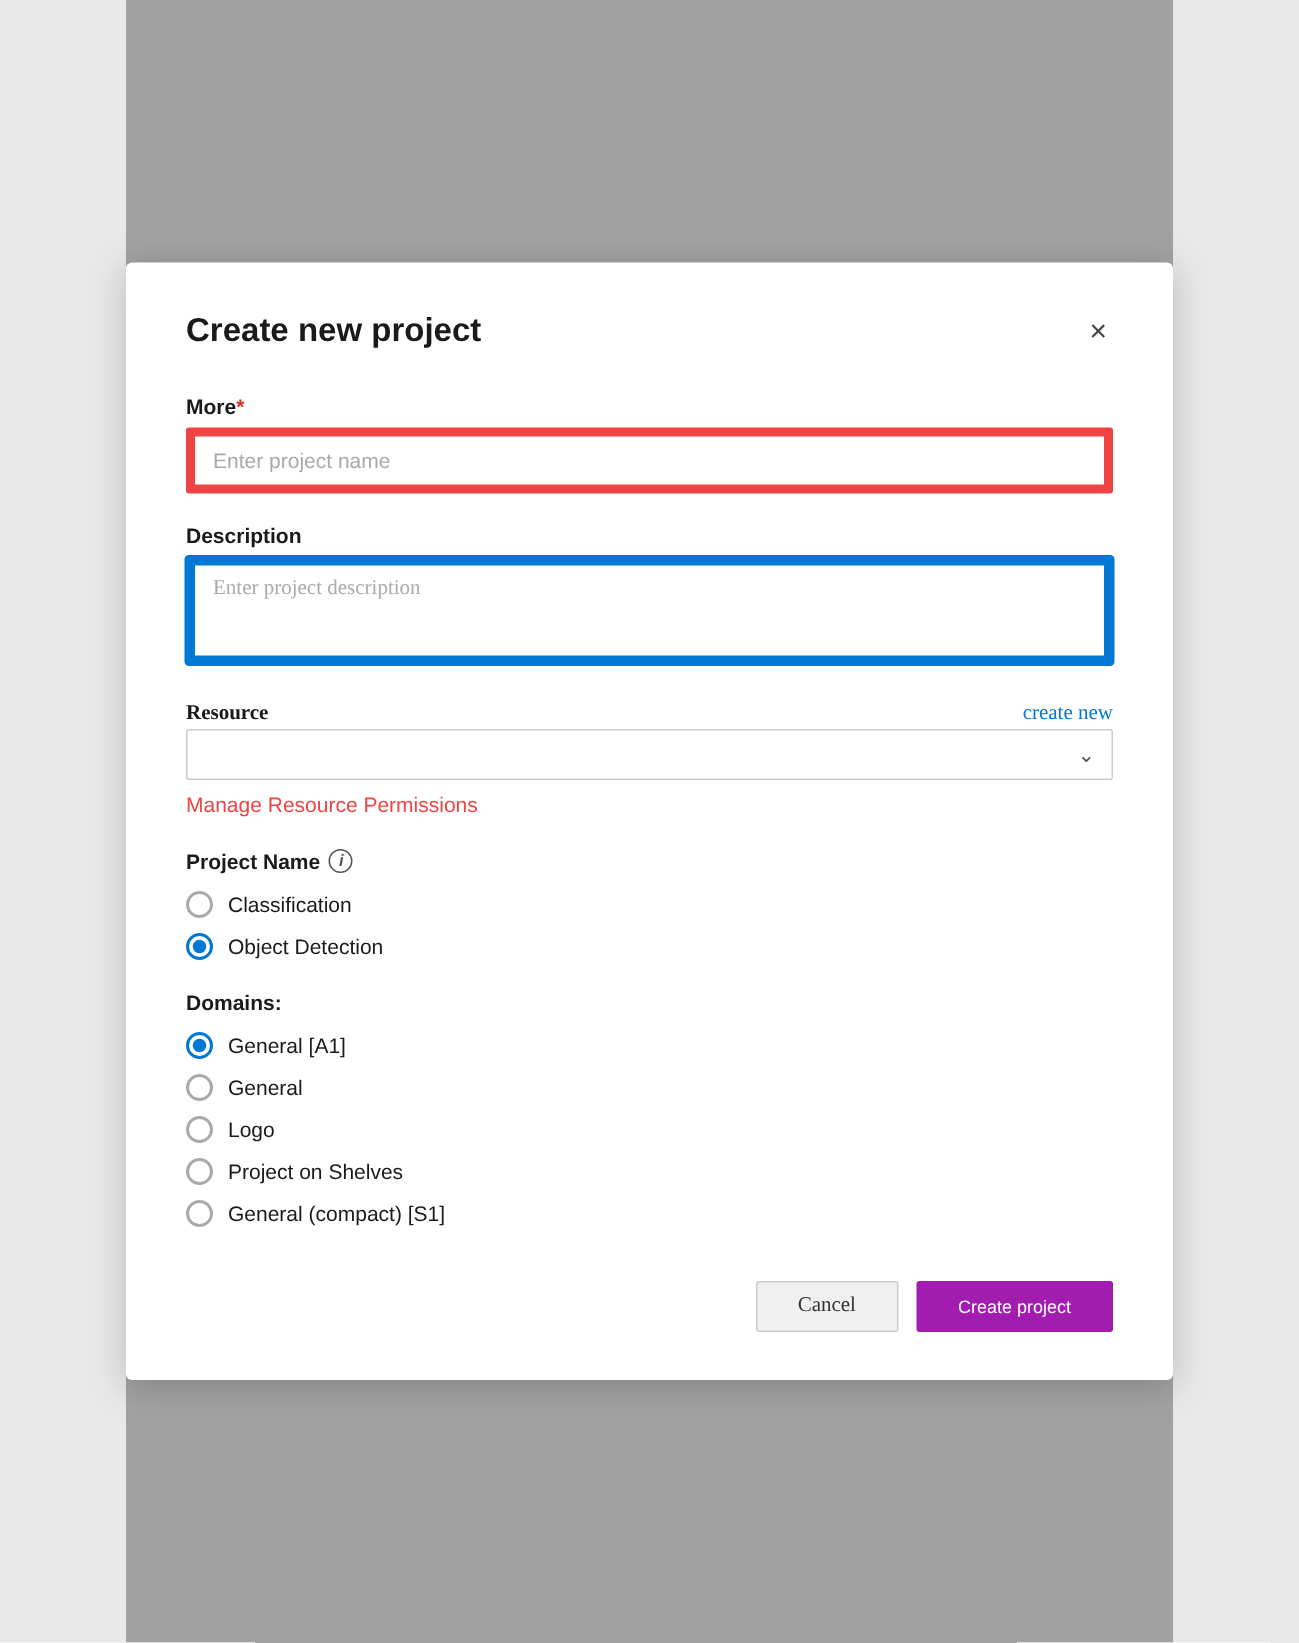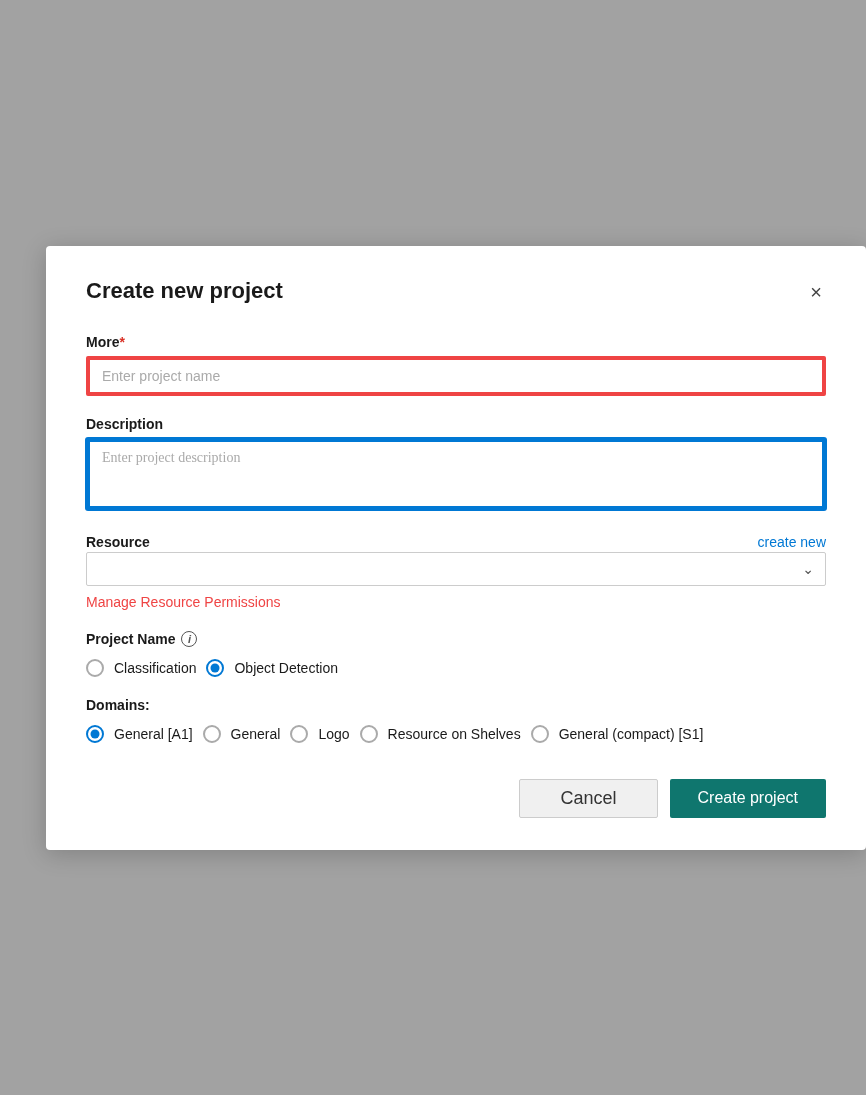--- a/index.html
+++ b/index.html
@@ -12,26 +12,26 @@
       width: 866px;
       height: 1095px;
       background: #e8e8e8;
       display: flex;
       align-items: center;
       justify-content: center;
       font-family: 'Segoe UI', Arial, sans-serif;
     }
 
     .dialog-overlay {
-      width: 866px;
+      width: 698px;
       height: 1095px;
       background: rgba(0,0,0,0.3);
       display: flex;
       align-items: center;
-      justify-content: flex-end;
+      justify-content: flex-start;
     }
 
     .dialog {
       background: #ffffff;
       width: 820px;
       max-height: 1040px;
       border-radius: 4px;
       box-shadow: 0 4px 24px rgba(0,0,0,0.2);
       padding: 32px 40px 32px 40px;
       position: relative;
@@ -73,21 +73,21 @@
       margin-bottom: 6px;
     }
 
     .required-star {
       color: #d93025;
     }
 
     .form-input {
       width: 100%;
       padding: 8px 12px;
-      border: 4px solid #ef4444;
+      border: 6px solid #ef4444;
       border-radius: 2px;
       font-size: 14px;
       color: #000000;
       outline: none;
     }
 
     .form-input::placeholder {
       color: #aaa;
     }
 
@@ -97,20 +97,21 @@
       font-family: Liberation Serif, serif;
       border-color: #0078d4;
       box-shadow: 0 0 0 1px #0078d4;
     }
 
     .resource-header {
       display: flex;
       justify-content: space-between;
       align-items: center;
       margin-bottom: 2px;
+      font-family: Liberation Serif, serif;
     }
 
     .create-new-link {
       color: #0078d4;
       font-size: 14px;
       text-decoration: none;
       cursor: pointer;
     }
 
     .select-wrapper {
@@ -169,20 +170,21 @@
       border-radius: 50%;
       font-size: 11px;
       font-style: italic;
       color: #555;
       font-weight: 700;
       cursor: pointer;
     }
 
     .radio-group {
       display: flex;
+      flex-direction: column;
       gap: 10px;
       margin-bottom: 20px;
     }
 
     .radio-option {
       display: flex;
       align-items: center;
       gap: 10px;
       cursor: pointer;
       font-size: 14px;
@@ -232,35 +234,36 @@
 
     .dialog-footer {
       display: flex;
       justify-content: flex-end;
       gap: 12px;
       margin-top: 8px;
       padding-top: 16px;
     }
 
     .btn-cancel {
-      padding: 8px 40px;
+      padding: 8px 27px;
       border: 1px solid #ccc;
       background: #f0f0f0;
       border-radius: 2px;
-      font-size: 18px;
+      font-size: 14px;
       color: #333;
       cursor: pointer;
+      font-family: Liberation Serif, serif;
     }
 
     .btn-create {
       padding: 8px 28px;
       border: none;
-      background: #0f766e;
+      background: #a21caf;
       border-radius: 2px;
-      font-size: 16px;
+      font-size: 12px;
       color: #fff;
       cursor: pointer;
       font-weight: 500;
     }
   </style>
 </head>
 <body>
 
 <div class="dialog-overlay">
   <div class="dialog">
@@ -323,21 +326,21 @@
         <label class="radio-option">
           <input type="radio" name="domain" class="radio-input" style="">
           <span>General</span>
         </label>
         <label class="radio-option">
           <input type="radio" name="domain" class="radio-input" style="">
           <span>Logo</span>
         </label>
         <label class="radio-option">
           <input type="radio" name="domain" class="radio-input" style="">
-          <span>Resource on Shelves</span>
+          <span>Project on Shelves</span>
         </label>
         <label class="radio-option">
           <input type="radio" name="domain" class="radio-input" style="">
           <span>General (compact) [S1]</span>
         </label>
       </div>
 
     </div>
 
     <div class="dialog-footer">

